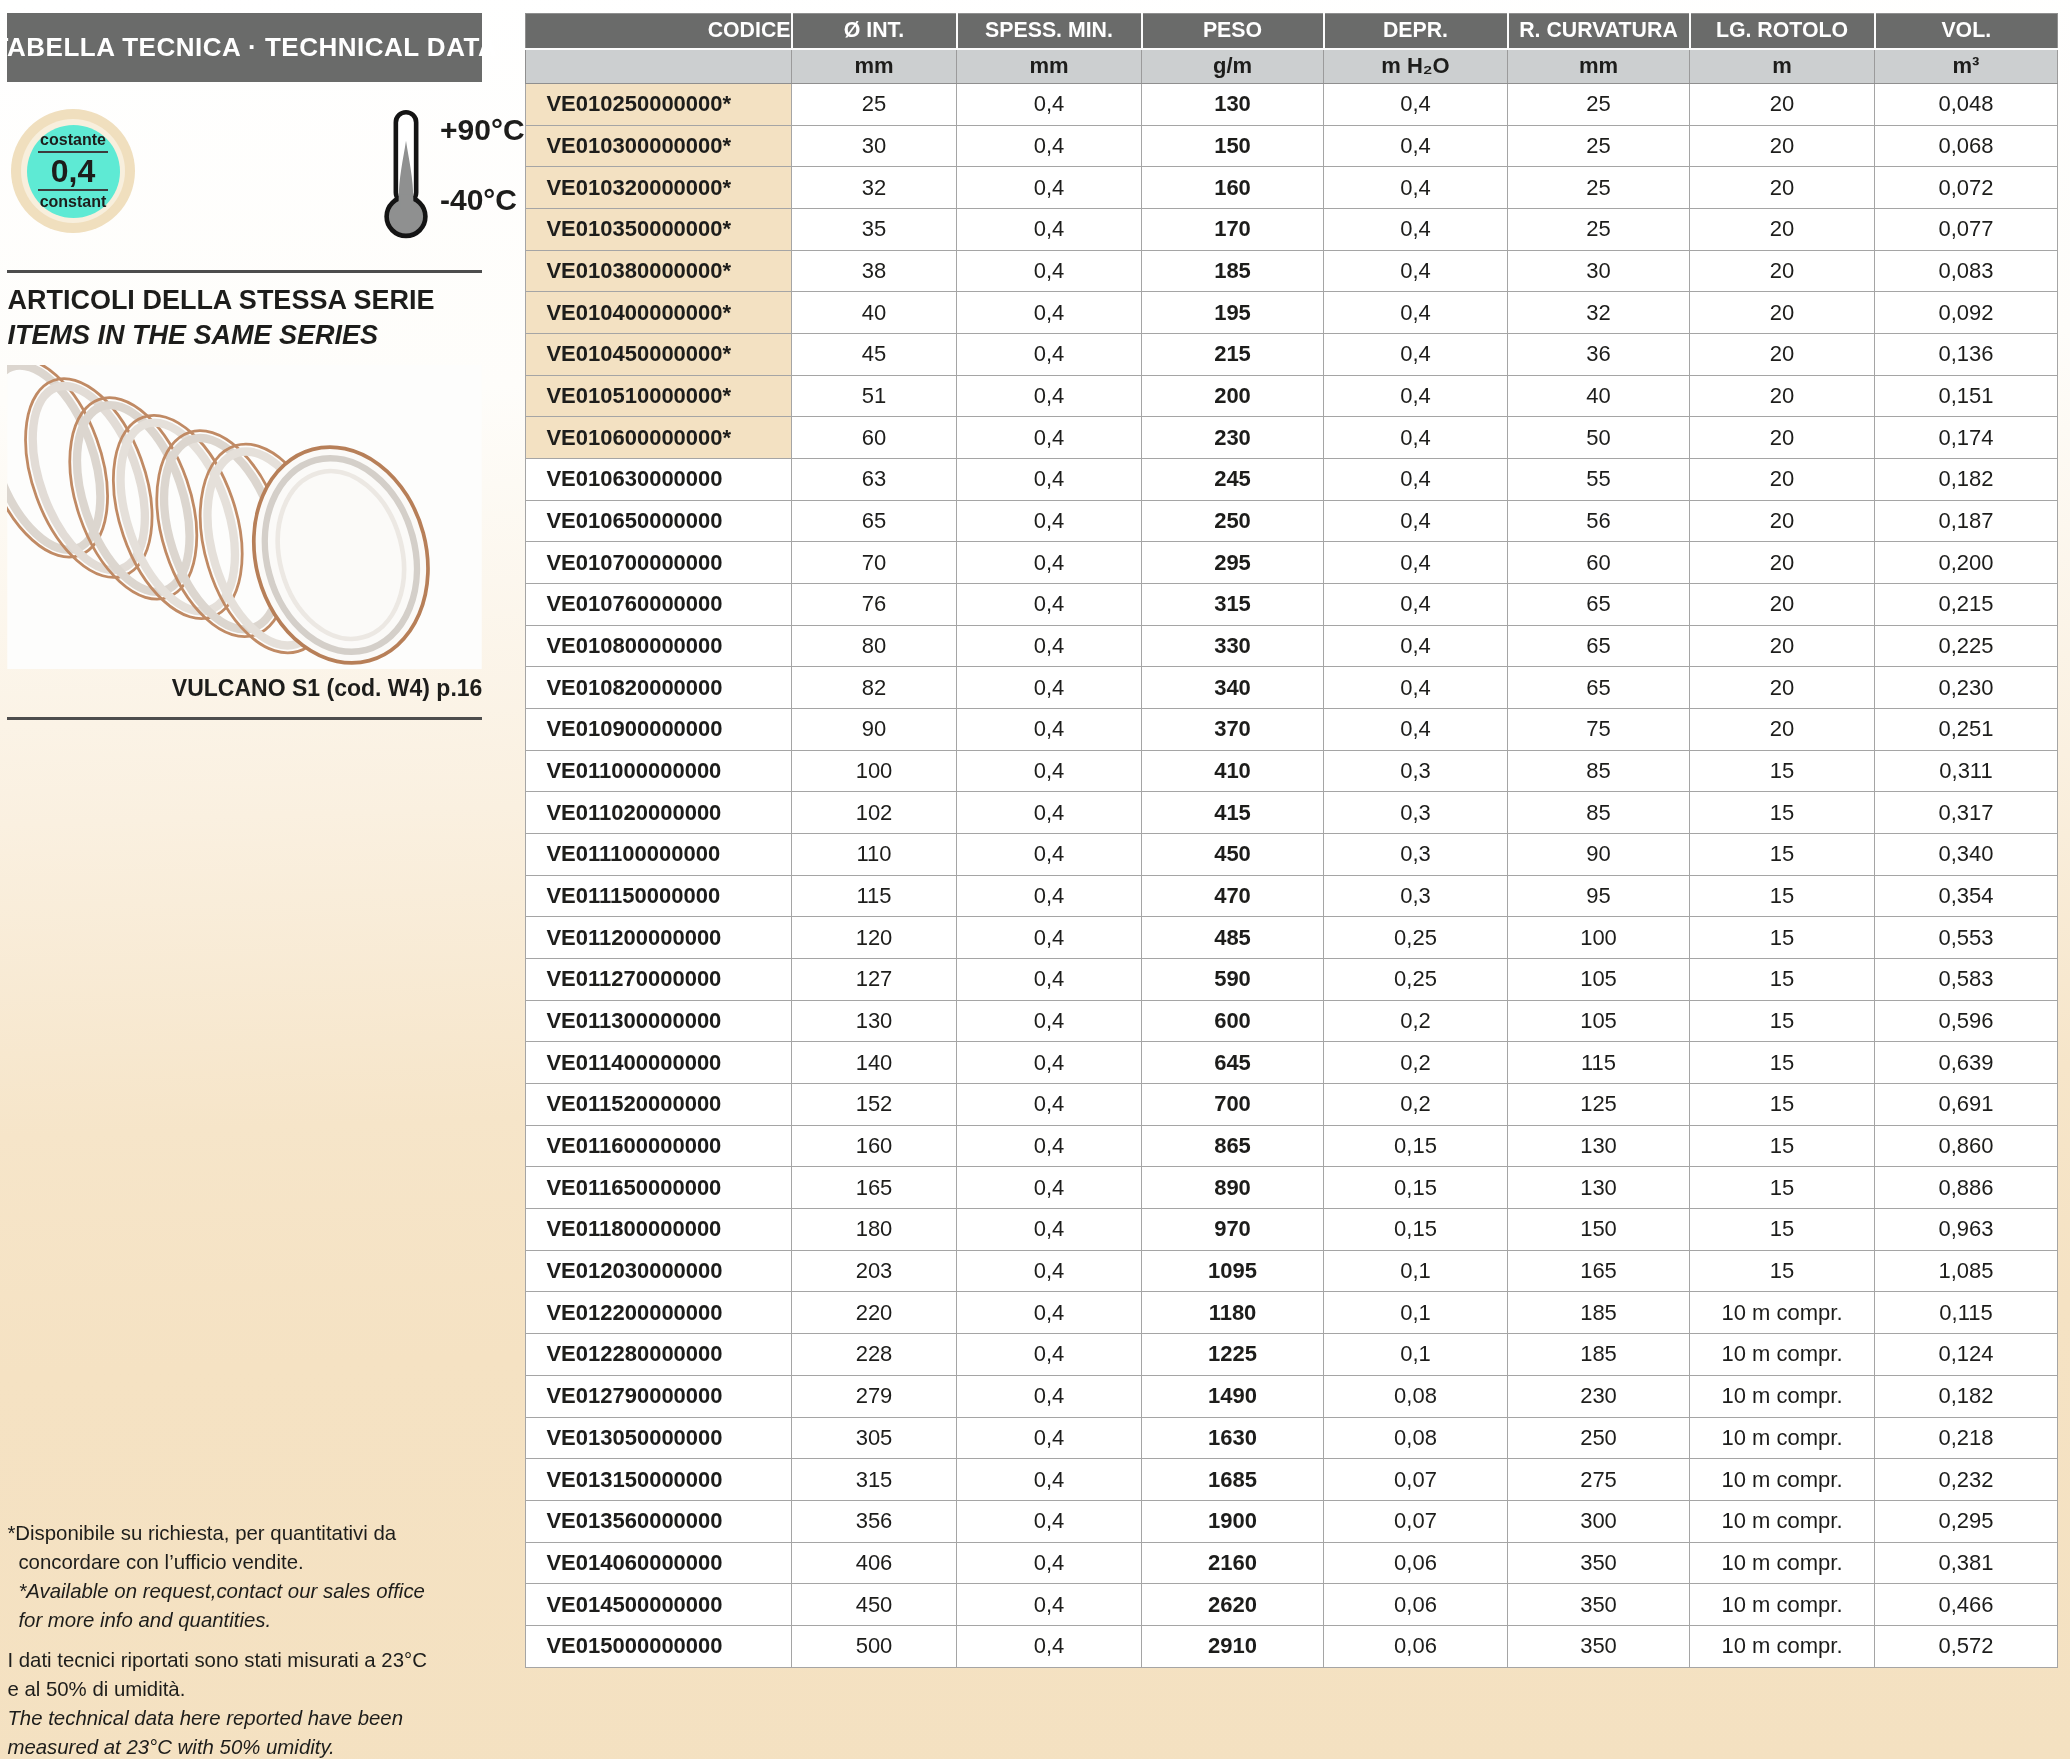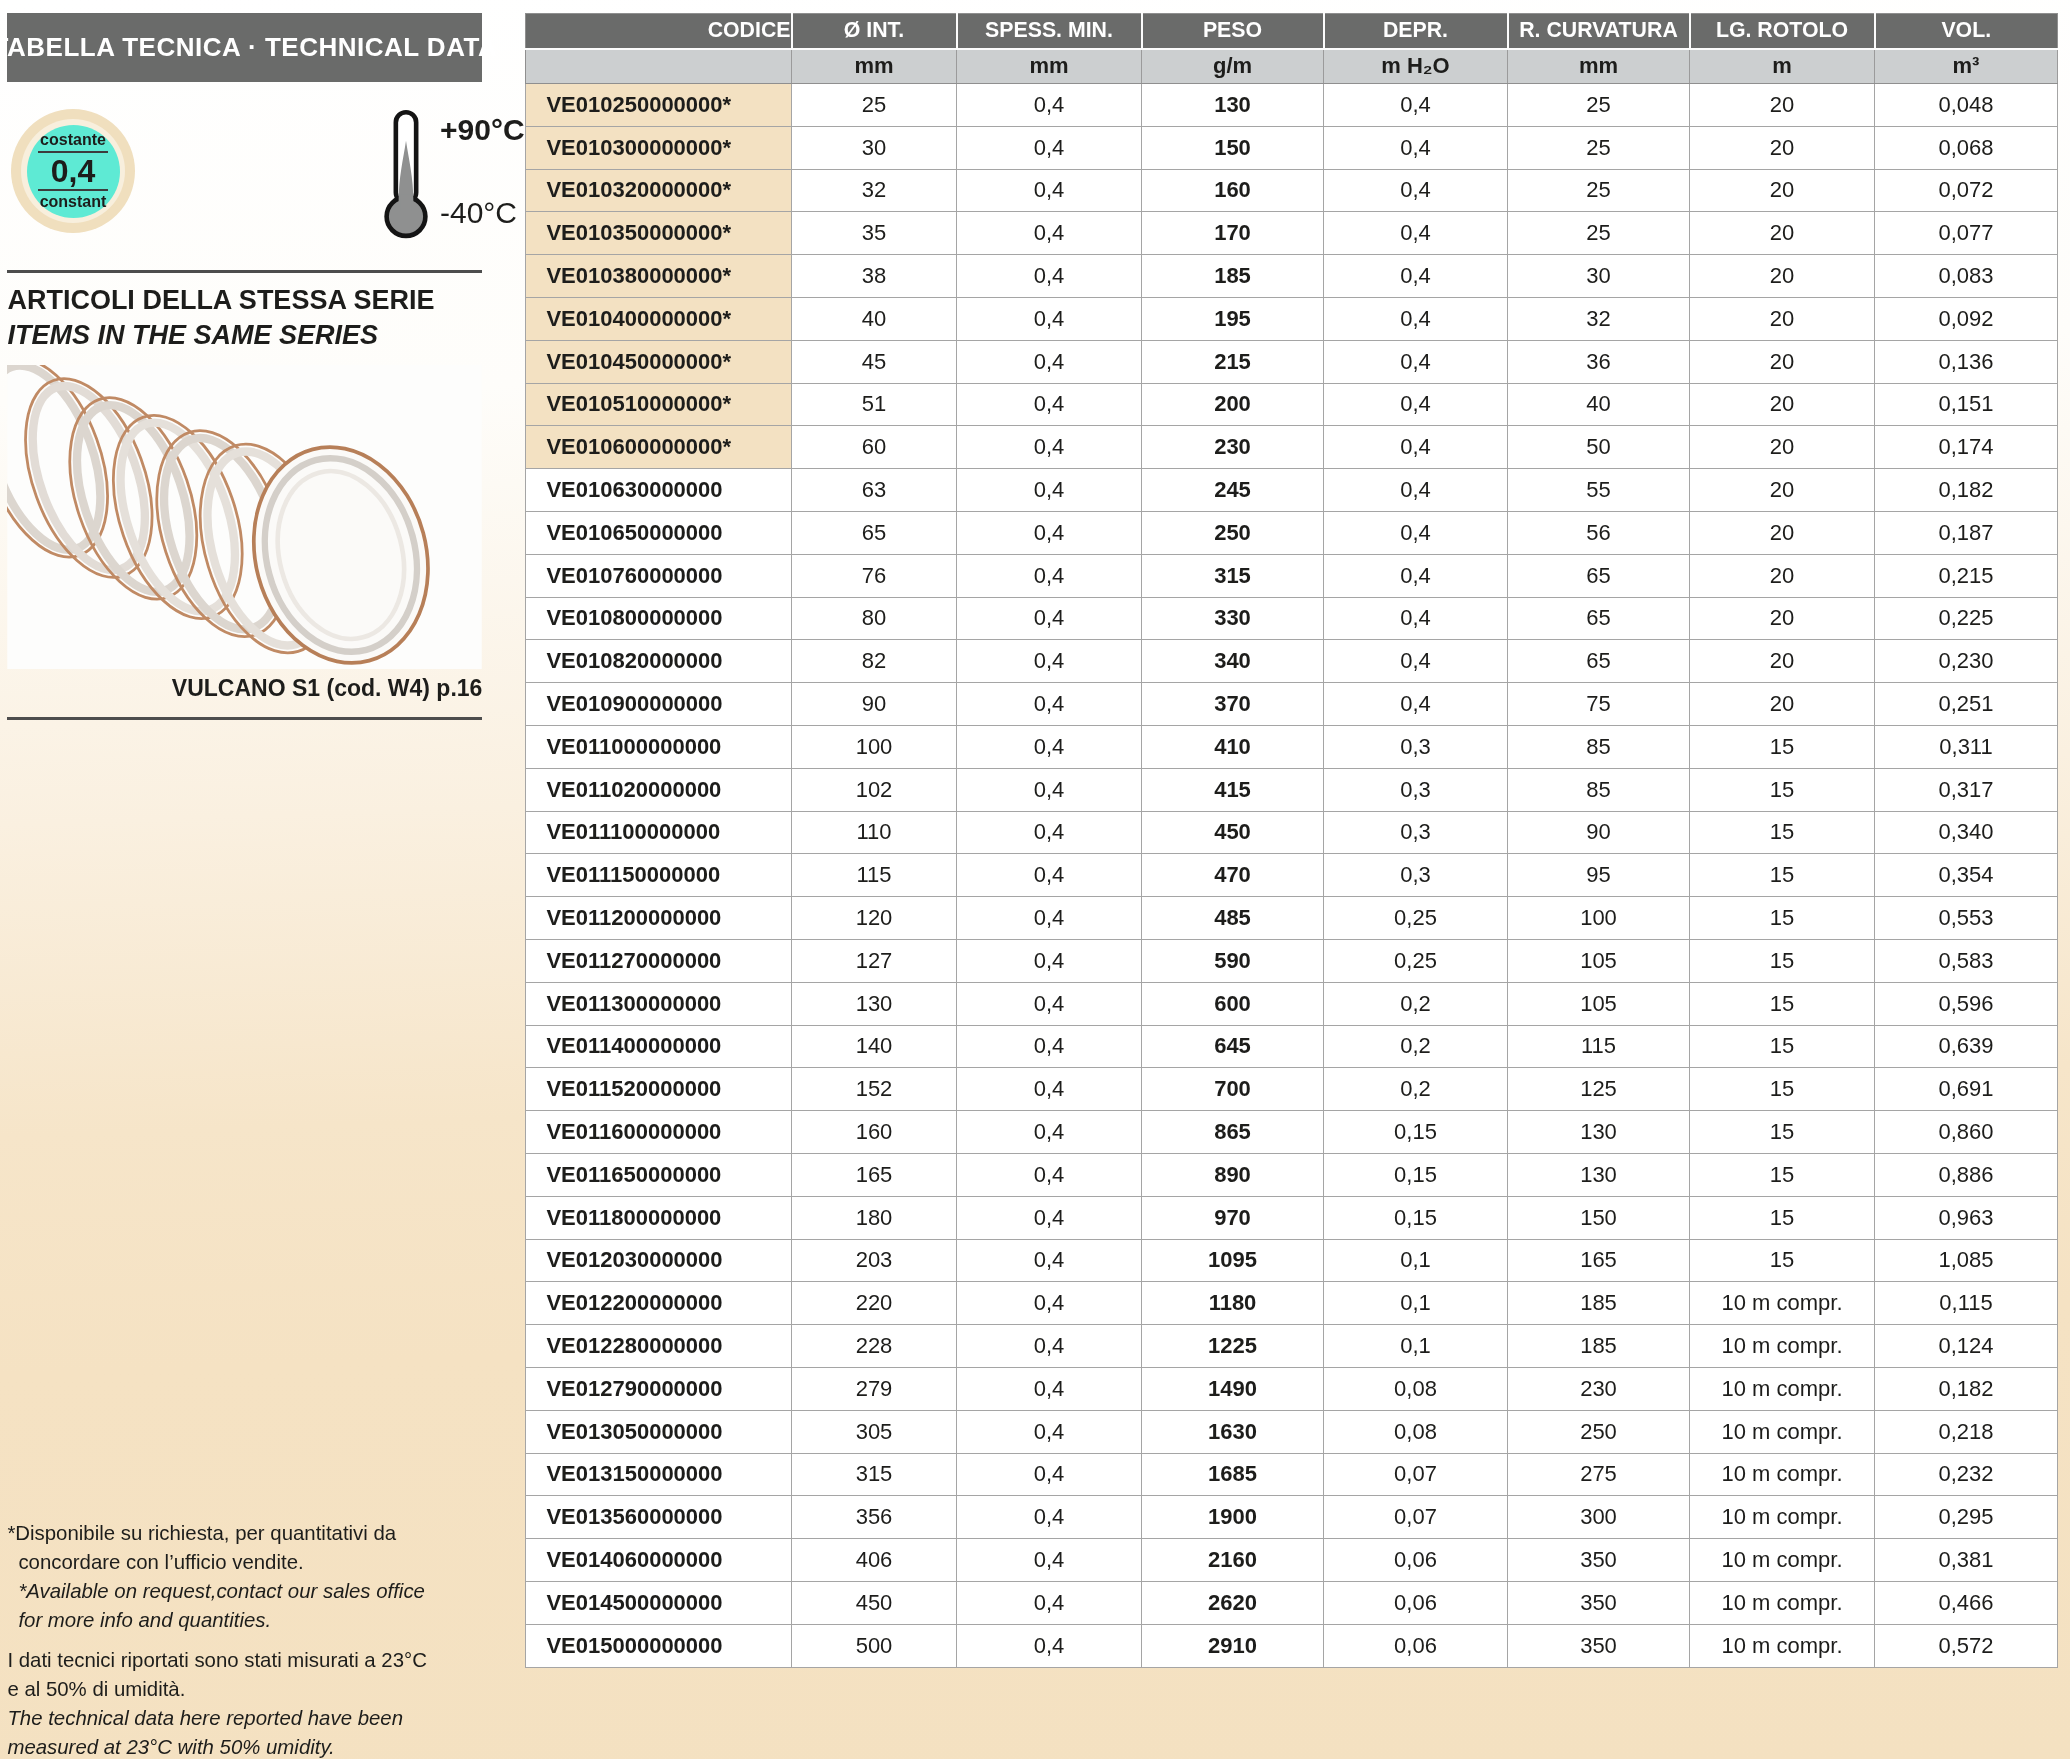--- a/index.html
+++ b/index.html
@@ -24,21 +24,21 @@
   }
   .badge-inner{
     width:93px;height:93px;border-radius:50%;background:#5eead4;
     display:flex;flex-direction:column;align-items:center;justify-content:center;
   }
   .badge-top,.badge-bottom{font-size:16px;font-weight:bold;line-height:17.6px;}
   .badge-value{font-size:32px;font-weight:bold;line-height:33px;}
   .badge-sep{width:70px;height:1.9px;background:#3c3c3c;margin:1.9px 0;}
   .thermo{position:absolute;left:382px;top:109px;width:48px;height:132px;}
   .temp-max{position:absolute;left:440px;top:113px;font-size:30px;font-weight:bold;}
-  .temp-min{position:absolute;left:440px;top:183px;font-size:30px;font-weight:normal;margin-top:13px;}
+  .temp-min{position:absolute;left:440px;top:183px;font-size:30px;font-weight:bold;}
   .rule{position:absolute;left:7.4px;width:475px;height:2.8px;background:#4d4d4d;}
   .rule-top{top:270px;}
   .rule-bottom{top:717px;}
   .series-it{position:absolute;left:7.4px;top:285px;font-size:27px;font-weight:bold;white-space:nowrap;}
   .series-en{position:absolute;left:7.4px;top:320px;font-size:27px;font-weight:bold;font-style:italic;white-space:nowrap;}
   .hose{position:absolute;left:7.4px;top:365px;width:475px;height:304px;}
   .caption{position:absolute;left:7.4px;top:675px;width:475px;text-align:right;font-size:23px;font-weight:bold;}
   .footnotes{position:absolute;left:7.4px;top:1519px;width:519px;font-size:20.4px;line-height:29px;}
   .footnotes .fn{white-space:nowrap;}
   .footnotes .italic{font-style:italic;}
@@ -288,20 +288,30 @@
             <td class="code">VE010650000000</td>
             <td>65</td>
             <td>0,4</td>
             <td class="weight">250</td>
             <td>0,4</td>
             <td>56</td>
             <td>20</td>
             <td>0,187</td>
           </tr>
           <tr>
+            <td class="code">VE010700000000</td>
+            <td>70</td>
+            <td>0,4</td>
+            <td class="weight">295</td>
+            <td>0,4</td>
+            <td>60</td>
+            <td>20</td>
+            <td>0,200</td>
+          </tr>
+          <tr>
             <td class="code">VE010760000000</td>
             <td>76</td>
             <td>0,4</td>
             <td class="weight">315</td>
             <td>0,4</td>
             <td>65</td>
             <td>20</td>
             <td>0,215</td>
           </tr>
           <tr>

